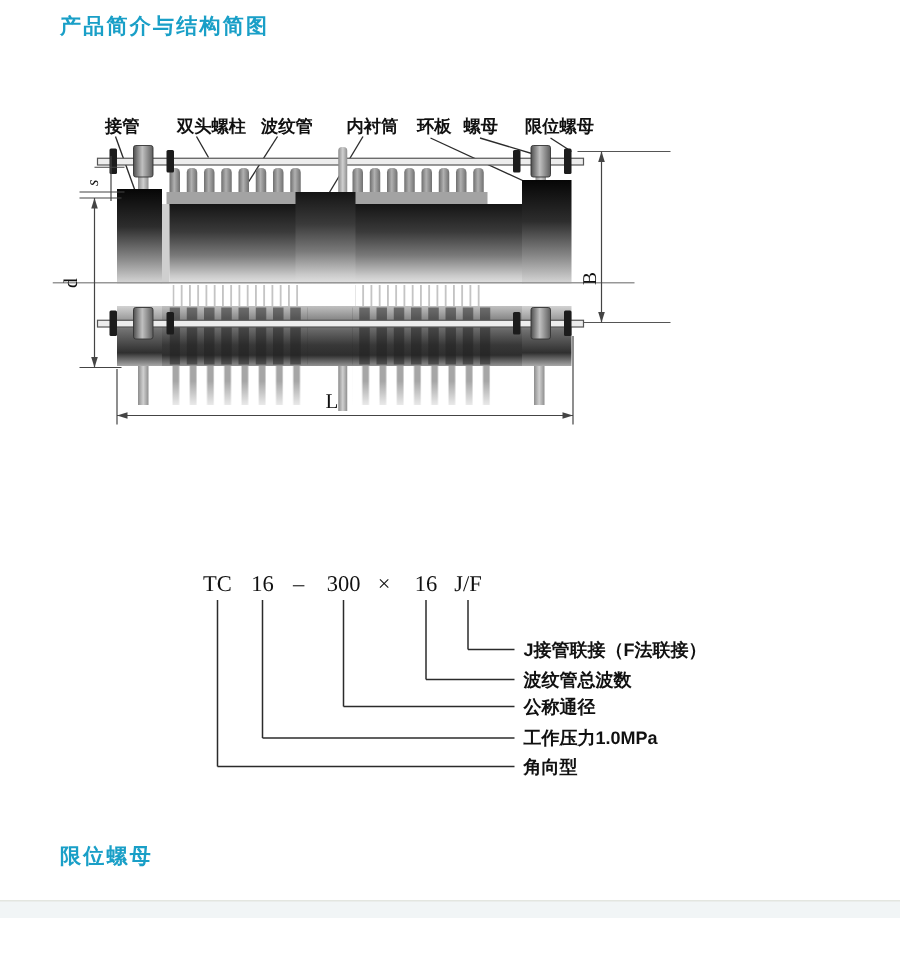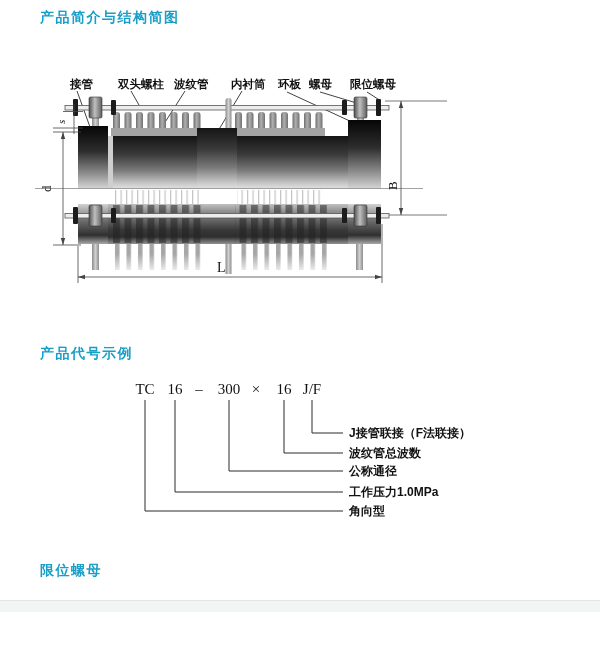--- a/index.html
+++ b/index.html
@@ -212,21 +212,20 @@
     <g stroke="#444" stroke-width="0.8">
       <line x1="43" y1="178" x2="43" y2="215"></line>
       <line x1="347" y1="156" x2="347" y2="215"></line>
       <line x1="43" y1="209" x2="347" y2="209"></line>
     </g>
     <polygon points="50,206.8 50,211.2 43,209" fill="#444"></polygon>
     <polygon points="340,206.8 340,211.2 347,209" fill="#444"></polygon>
     <text class="dim" font-size="14" x="182" y="204">L</text>
   </svg>
 
-  <h2 class="sec-title" id="title-code">产品代号示例</h2>
 
   <svg class="cdiag" viewBox="0 0 400 150">
     <g text-anchor="middle">
       <text class="codepart" x="45" y="19">TC</text>
       <text class="codepart" x="75" y="19">16</text>
       <text class="codepart" x="99" y="19">–</text>
       <text class="codepart" x="129" y="19">300</text>
       <text class="codepart" x="156" y="19">×</text>
       <text class="codepart" x="184" y="19">16</text>
       <text class="codepart" x="212" y="19">J/F</text>

